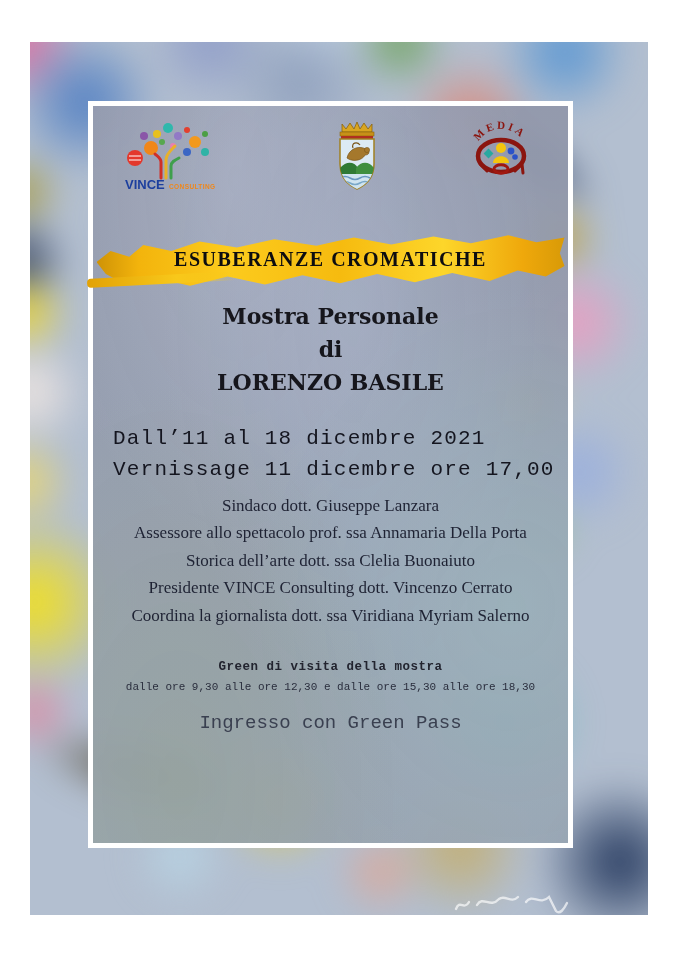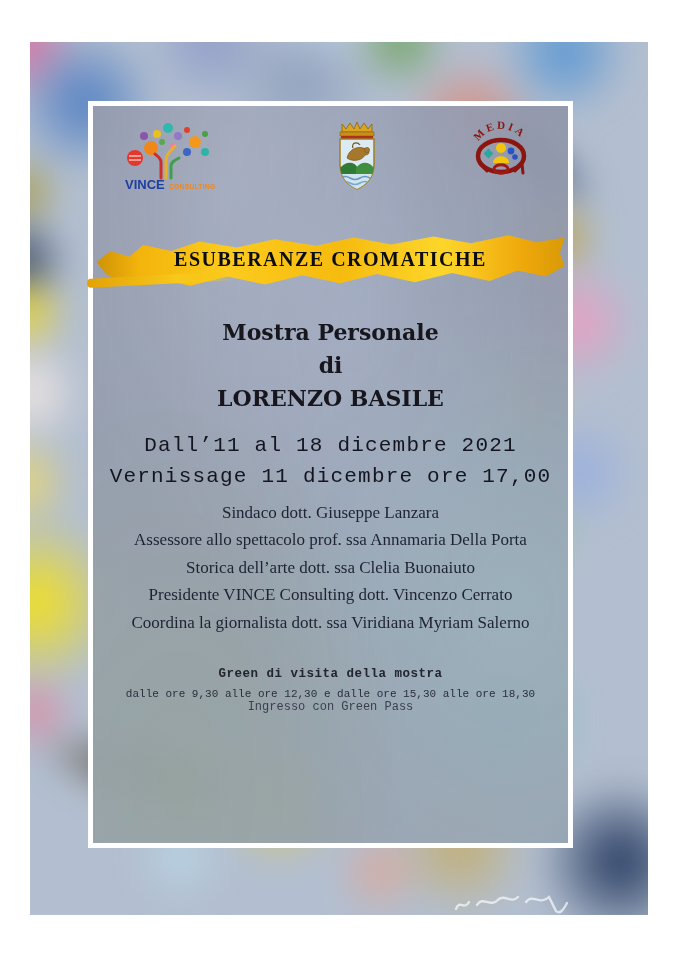--- a/index.html
+++ b/index.html
@@ -44,45 +44,45 @@
     background:linear-gradient(90deg,#e2a206,#f8c81a 60%,rgba(248,200,26,0));
     transform:rotate(-3deg);border-radius:4px;
   }
   .title-text{
     position:relative;z-index:1;
     font-family:Liberation Serif, serif;font-weight:800;font-size:20px;
     letter-spacing:1.5px;color:#0d0d10;white-space:nowrap;
   }
   
   .subtitle{
-    margin-top:28px;text-align:center;
+    margin-top:12px;text-align:center;
     font-family:"DejaVu Serif",serif;font-weight:700;color:#16161c;
     font-size:22px;line-height:33px;
   }
   
   .dates{
-    margin-top:15px;text-align:center;
+    margin-top:24px;
     font-family:"Liberation Mono",monospace;color:#14151f;
-    font-size:21px;line-height:31px;letter-spacing:1.2px;white-space:nowrap;
+    font-size:21px;line-height:31px;letter-spacing:1.2px;white-space:nowrap;padding-left:20px;
   }
   
   .speakers-heading{
     margin-top:33px;text-align:center;
     font-family:"Liberation Sans",sans-serif;font-weight:700;
     font-size:16px;letter-spacing:5.5px;color:#10131f;
   }
   .speakers-heading::first-letter{font-size:21px;}
   .speakers{margin-top:7px;text-align:center;
     font-size:17px;line-height:27.4px;color:#1e2233;}
   
   .schedule{margin-top:31px;text-align:center;
     font-family:"Liberation Mono",monospace;color:#22242f;white-space:nowrap;}
   .schedule-heading{font-weight:700;font-size:12.5px;letter-spacing:0.5px;}
   .schedule-hours{font-size:11px;margin-top:7px;color:#2a2e3d;}
-  .schedule-note{font-size:12px;color:#3a4050;}
+  .schedule-note{font-size:19px;margin-top:19px;color:#3a4050;}
   
   .signature{position:absolute;left:420px;top:843px;opacity:0.65;}
 </style>
 </head>
 <body>
 
 <div class="painting">
   <div class="blobs">
     <div class="blob" style="left:-50px;top:-40px;width:140px;height:140px;background:radial-gradient(closest-side,#e06a9e,transparent 88%)"></div>
     <div class="blob" style="left:0px;top:5px;width:170px;height:170px;background:radial-gradient(closest-side,#4f7ec2,transparent 88%)"></div>

